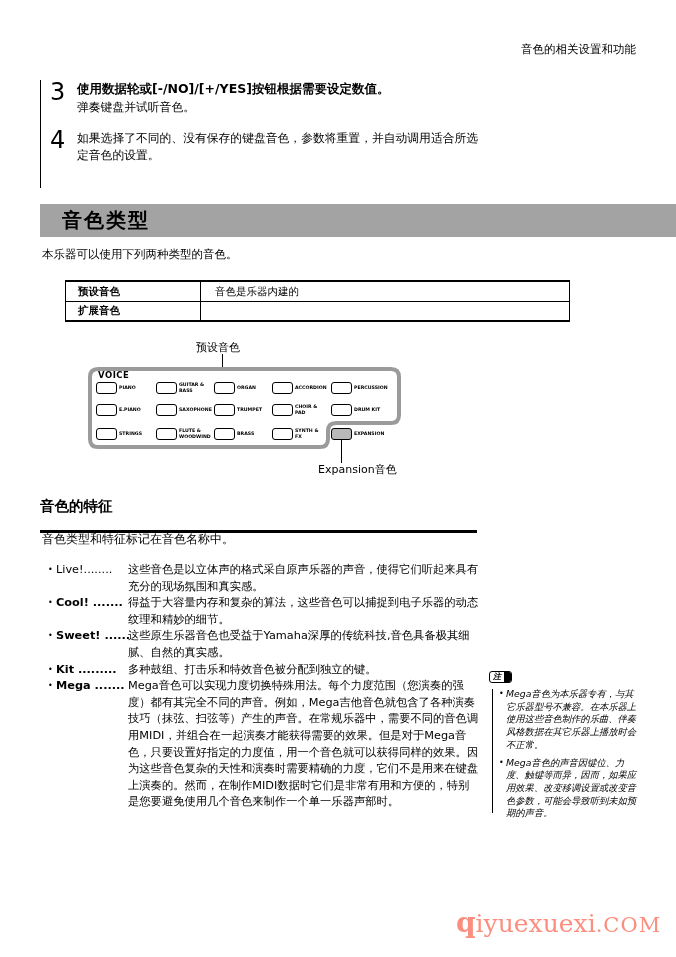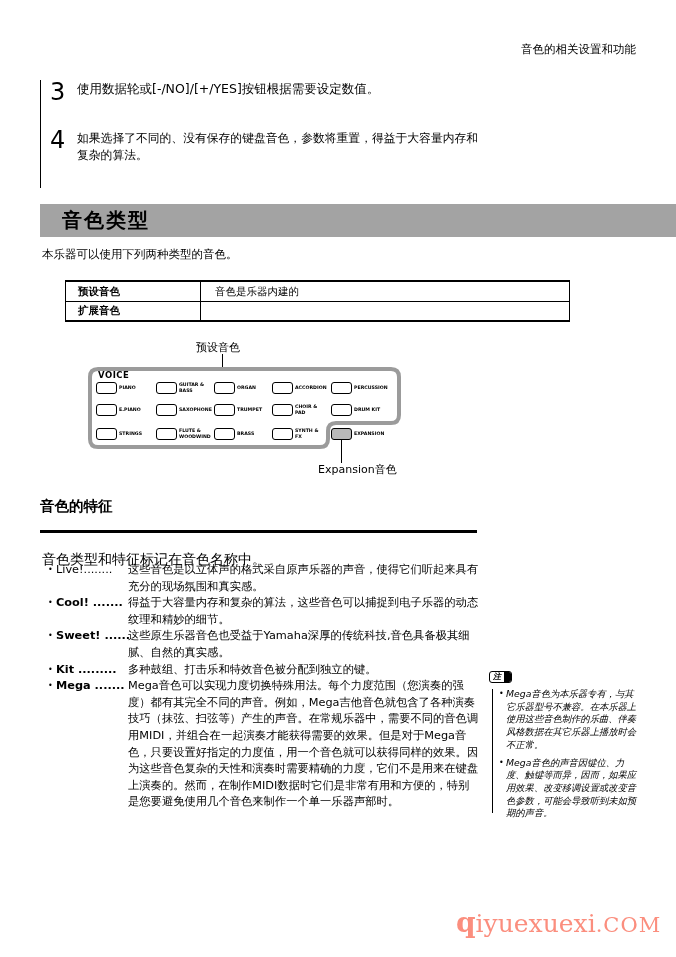--- a/index.html
+++ b/index.html
@@ -7,21 +7,21 @@
   .page {
     position:relative; width:676px; height:957px; margin:0 auto;
     background:#ffffff; color:#000;
     font-family:"DejaVu Sans", sans-serif; overflow:hidden;
   }
   
   .hdr-right { position:absolute; top:42px; right:40px; font-size:11.5px; }
   .steps-rule { position:absolute; left:40px; top:80px; width:1px; height:108px; background:#000; }
   .step { position:absolute; left:50px; width:432px; display:flex; }
   .step-num { width:20px; font-size:24px; line-height:24px; flex:none; margin-right:7px; font-family:"DejaVu Sans", sans-serif; }
-  .step-title { font-size:12.5px; font-weight:normal; line-height:17px; }
+  .step-title { font-size:12.5px; font-weight:bold; line-height:17px; }
   .step-body { font-size:11.8px; line-height:17px; margin-top:2px; }
   
   .section-bar {
     position:absolute; left:40px; top:204px; width:676px; height:33px;
     background:#a3a3a3; display:flex; align-items:center; padding-left:22px;
   }
   .section-bar span { font-size:20px; font-weight:bold; letter-spacing:2px; }
   .intro { position:absolute; left:42px; top:247px; font-size:11.5px; }
   
   .vtable {
@@ -54,21 +54,21 @@
   .vbtn-label {
     font-size:6px; font-weight:bold; line-height:1.15; margin-left:2px; width:40px;
     transform:scale(0.78); transform-origin:left center; letter-spacing:0;
   }
   .expansion-line { left:256px; top:75px; height:24px; position:absolute; width:1px; background:#000; }
   
   .feat-head {
     position:absolute; left:40px; top:497px; width:437px;
     font-size:14.5px; font-weight:bold; padding-bottom:14px; border-bottom:3px solid #000;
   }
-  .feat-intro { position:absolute; left:42px; top:551px; font-size:14px; }
+  .feat-intro { position:absolute; left:42px; top:531px; font-size:12px; }
   .feat-list { position:absolute; left:48px; top:562px; width:432px; font-size:11.3px; line-height:16.6px; }
   .feat-item { display:flex; }
   .feat-bullet { width:8px; flex:none; font-size:8px; line-height:16.6px; }
   .feat-term { width:72px; flex:none; white-space:nowrap; overflow:visible; }
   .feat-term.bold { font-weight:bold; }
   .feat-desc { flex:1; }
   
   .note-tag { position:absolute; left:489px; top:671px; display:flex; align-items:stretch;
               border:1px solid #000; border-radius:3px; height:12px; overflow:hidden; }
   .note-tag .txt { font-size:8px; font-style:italic; font-weight:bold; line-height:10px; padding:0 3px; }
@@ -91,27 +91,28 @@
 <div class="page">
 
   <div class="hdr-right">音色的相关设置和功能</div>
 
   <div class="steps-rule"></div>
 
   <div class="step" style="top:80px;">
     <div class="step-num">3</div>
     <div>
       <div class="step-title">使用数据轮或[-/NO]/[+/YES]按钮根据需要设定数值。</div>
+      <div class="step-body">弹奏键盘并试听音色。</div>
     </div>
   </div>
 
   <div class="step" style="top:128px;">
     <div class="step-num">4</div>
     <div>
-      <div class="step-body">如果选择了不同的、没有保存的键盘音色，参数将重置，得益于大容量内存和复杂的算法。</div>
+      <div class="step-body">如果选择了不同的、没有保存的键盘音色，参数将重置，并自动调用适合所选定音色的设置。</div>
     </div>
   </div>
 
   <div class="section-bar">
     <span>音色类型</span>
   </div>
   <div class="intro">本乐器可以使用下列两种类型的音色。</div>
 
   <div class="vtable">
     <div class="vrow">

